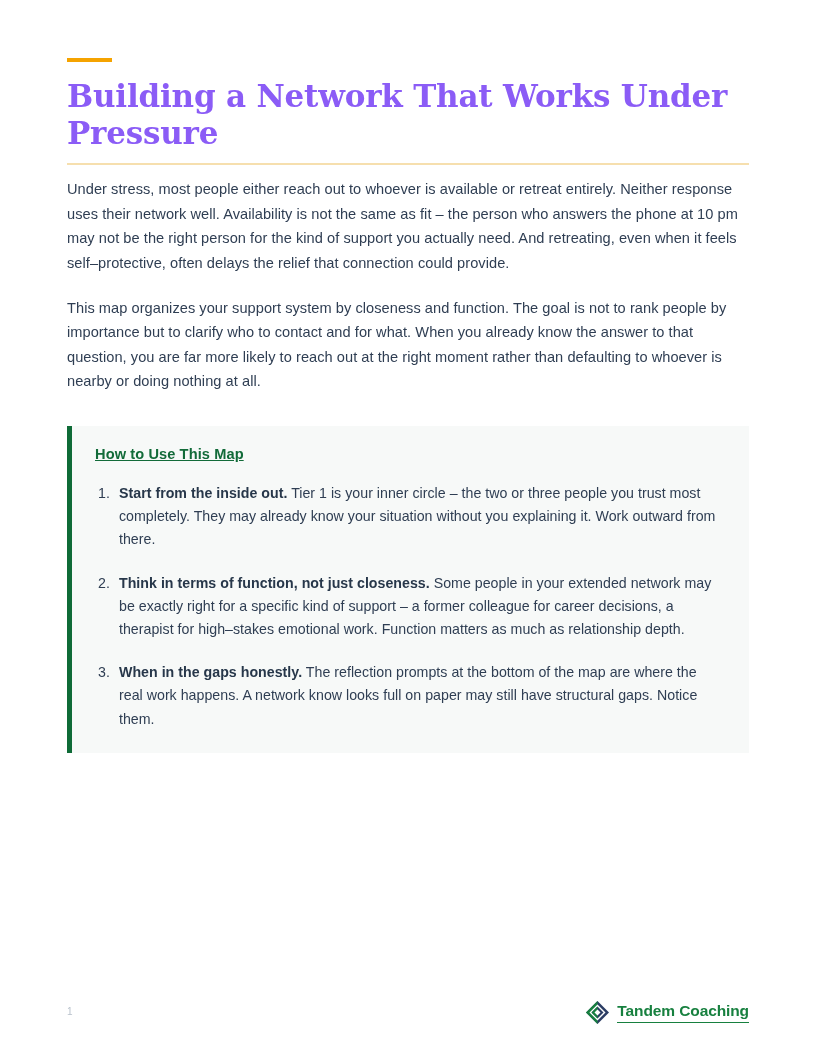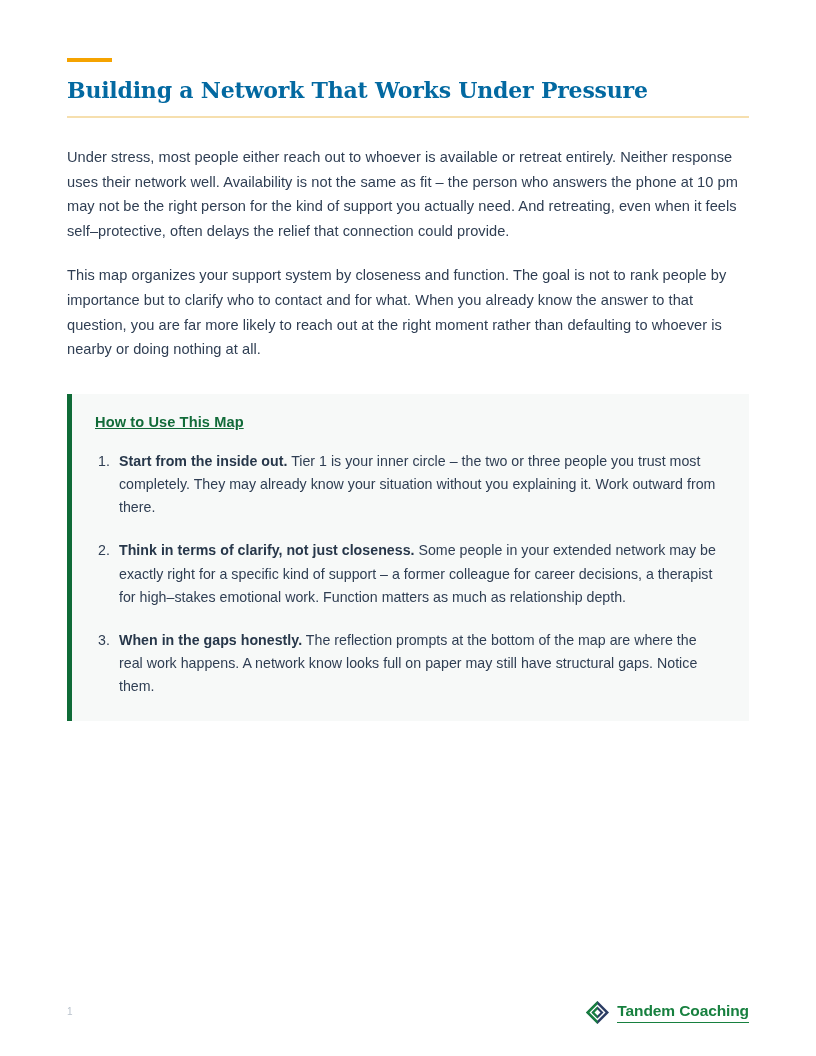--- a/index.html
+++ b/index.html
@@ -33,44 +33,44 @@
   .accent-bar {
     margin-top: 58px;
     width: 45px;
     height: 4px;
     background: #f5a300;
   }
 
   .page-title {
     margin: 16px 0 0 0;
     font-family: "DejaVu Serif", "Liberation Serif", serif;
-    font-size: 22px;
+    font-size: 31px;
     line-height: 1.18;
     font-weight: 700;
-    color: #0369a1;
+    color: #8b5cf6;
     letter-spacing: -0.2px;
   }
 
   .title-rule {
     margin-top: 12px;
     width: 682px;
     height: 2px;
     background: #f6dfae;
   }
 
   
   .body-para {
     margin: 0;
     padding-top: 20px;
     font-size: 14.6px;
     line-height: 24.6px;
     color: #2f3e53;
     letter-spacing: 0.05px;
   }
-  .body-para.first { padding-top: 27px; }
+  .body-para.first { padding-top: 12px; }
 
   
   .callout {
     margin-top: 32px;
     width: 682px;
     box-sizing: border-box;
     background: #f7f9f8;
     border-left: 5px solid #0f6b37;
     padding: 20px 26px 22px 23px;
   }
@@ -175,21 +175,21 @@
 
     <p class="body-para first">Under stress, most people either reach out to whoever is available or retreat entirely. Neither response uses their network well. Availability is not the same as fit – the person who answers the phone at 10 pm may not be the right person for the kind of support you actually need. And retreating, even when it feels self–protective, often delays the relief that connection could provide.</p>
 
     <p class="body-para">This map organizes your support system by closeness and function. The goal is not to rank people by importance but to clarify who to contact and for what. When you already know the answer to that question, you are far more likely to reach out at the right moment rather than defaulting to whoever is nearby or doing nothing at all.</p>
 
     <div class="callout">
       <div class="callout-heading">How to Use This Map</div>
 
       <ol class="callout-list">
         <li><b>Start from the inside out.</b><span> Tier 1 is your inner circle – the two or three people you trust most completely. They may already know your situation without you explaining it. Work outward from there.</span></li>
-        <li><b>Think in terms of clarify, not just closeness.</b><span> Some people in your extended network may be exactly right for a specific kind of support – a former colleague for career decisions, a therapist for high–stakes emotional work. Function matters as much as relationship depth.</span></li>
+        <li><b>Think in terms of function, not just closeness.</b><span> Some people in your extended network may be exactly right for a specific kind of support – a former colleague for career decisions, a therapist for high–stakes emotional work. Function matters as much as relationship depth.</span></li>
         <li><b>When in the gaps honestly.</b><span> The reflection prompts at the bottom of the map are where the real work happens. A network know looks full on paper may still have structural gaps. Notice them.</span></li>
       </ol>
     </div>
 
   </div>
 
   <div class="footer">
     <div class="page-number">1</div>
 
     <div class="brand">

